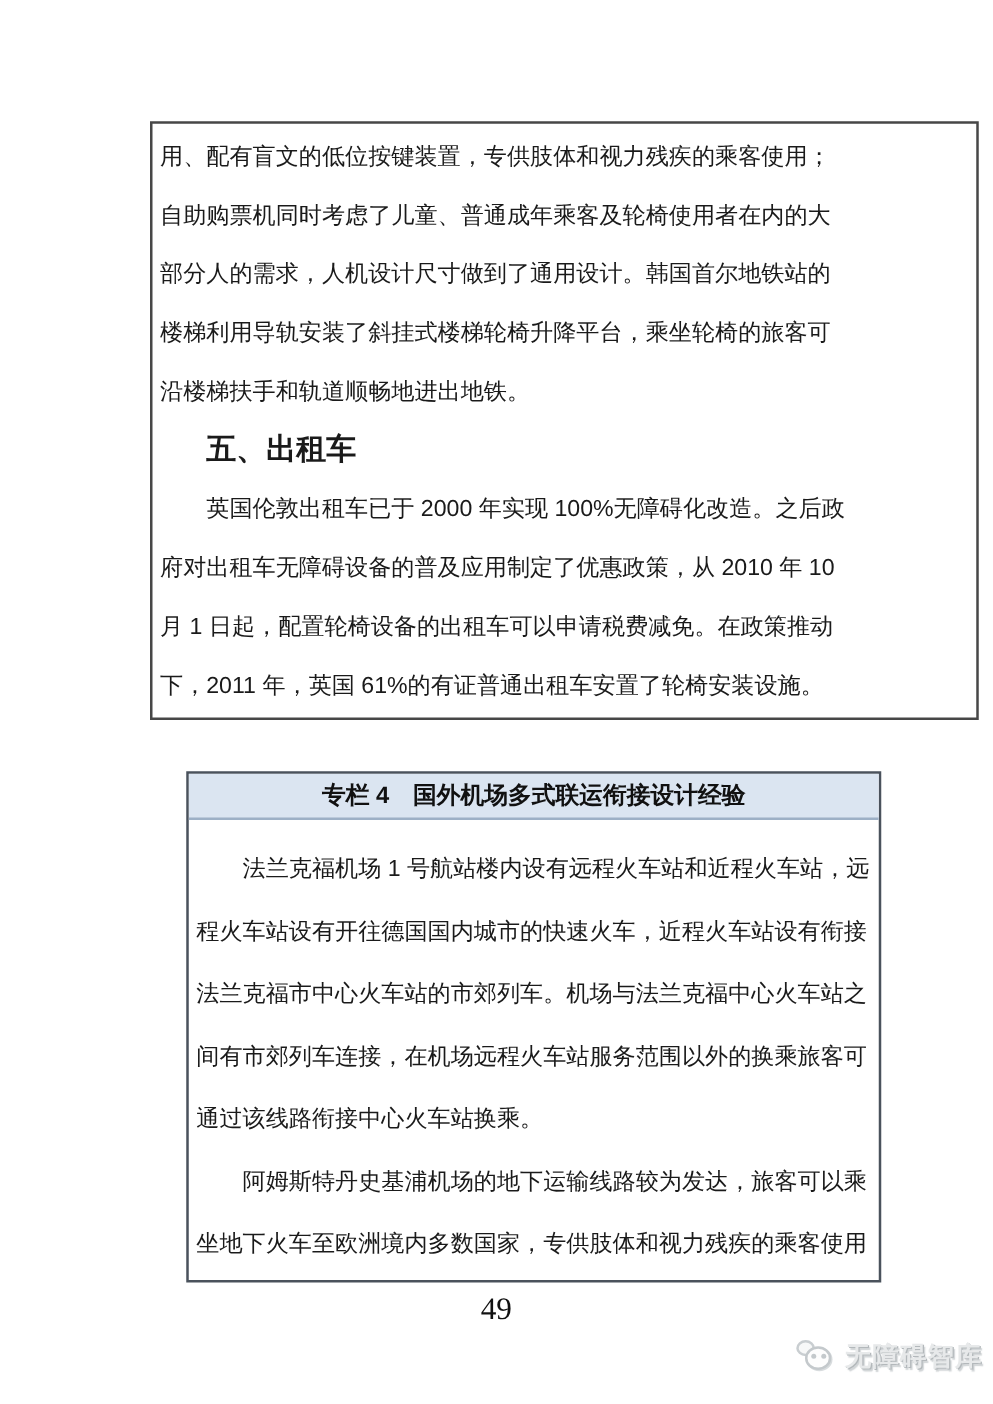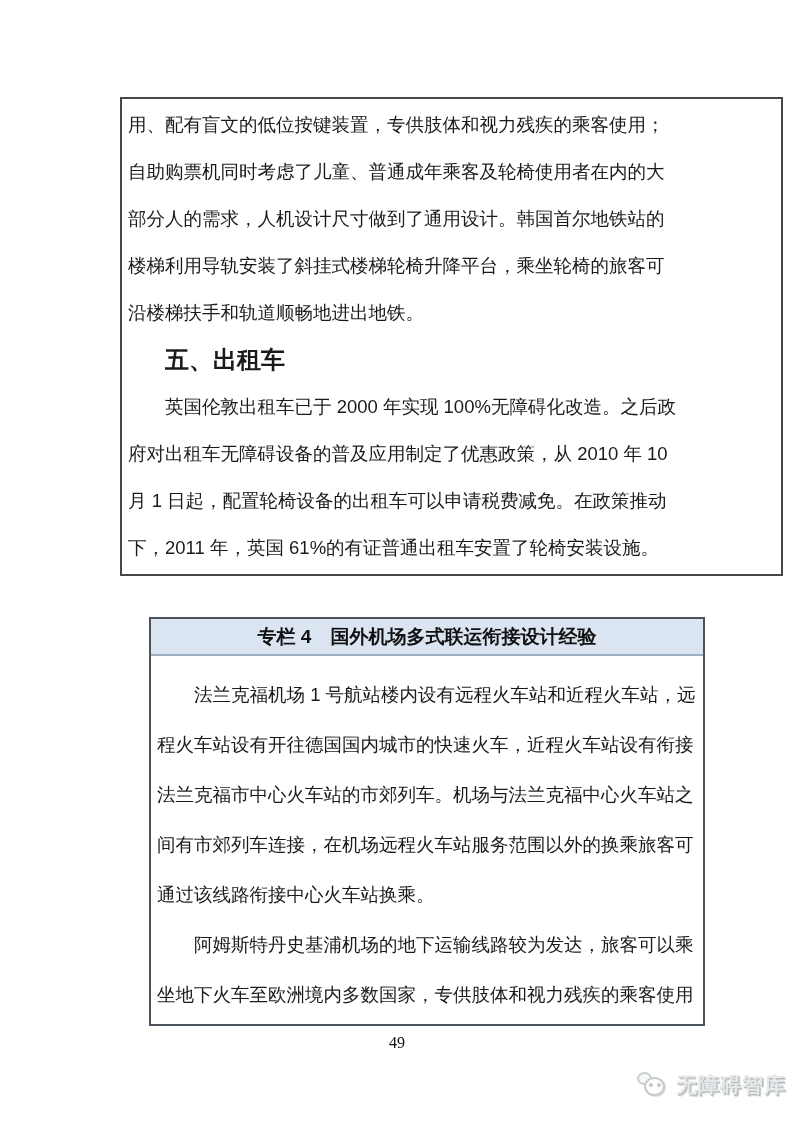--- a/index.html
+++ b/index.html
@@ -64,21 +64,21 @@
   }
   .callout-body .line { line-height: 50px; }
 
   
   .page-number {
     position: absolute;
     left: 0; top: 1034px;
     width: 794px;
     text-align: center;
     font-family: "Liberation Serif", serif;
-    font-size: 16px;
+    font-size: 25px;
     color: #111111;
   }
 
   
   .watermark {
     position: absolute;
     left: 637px; top: 1070px;
     display: flex;
     align-items: center;
     gap: 7px;

